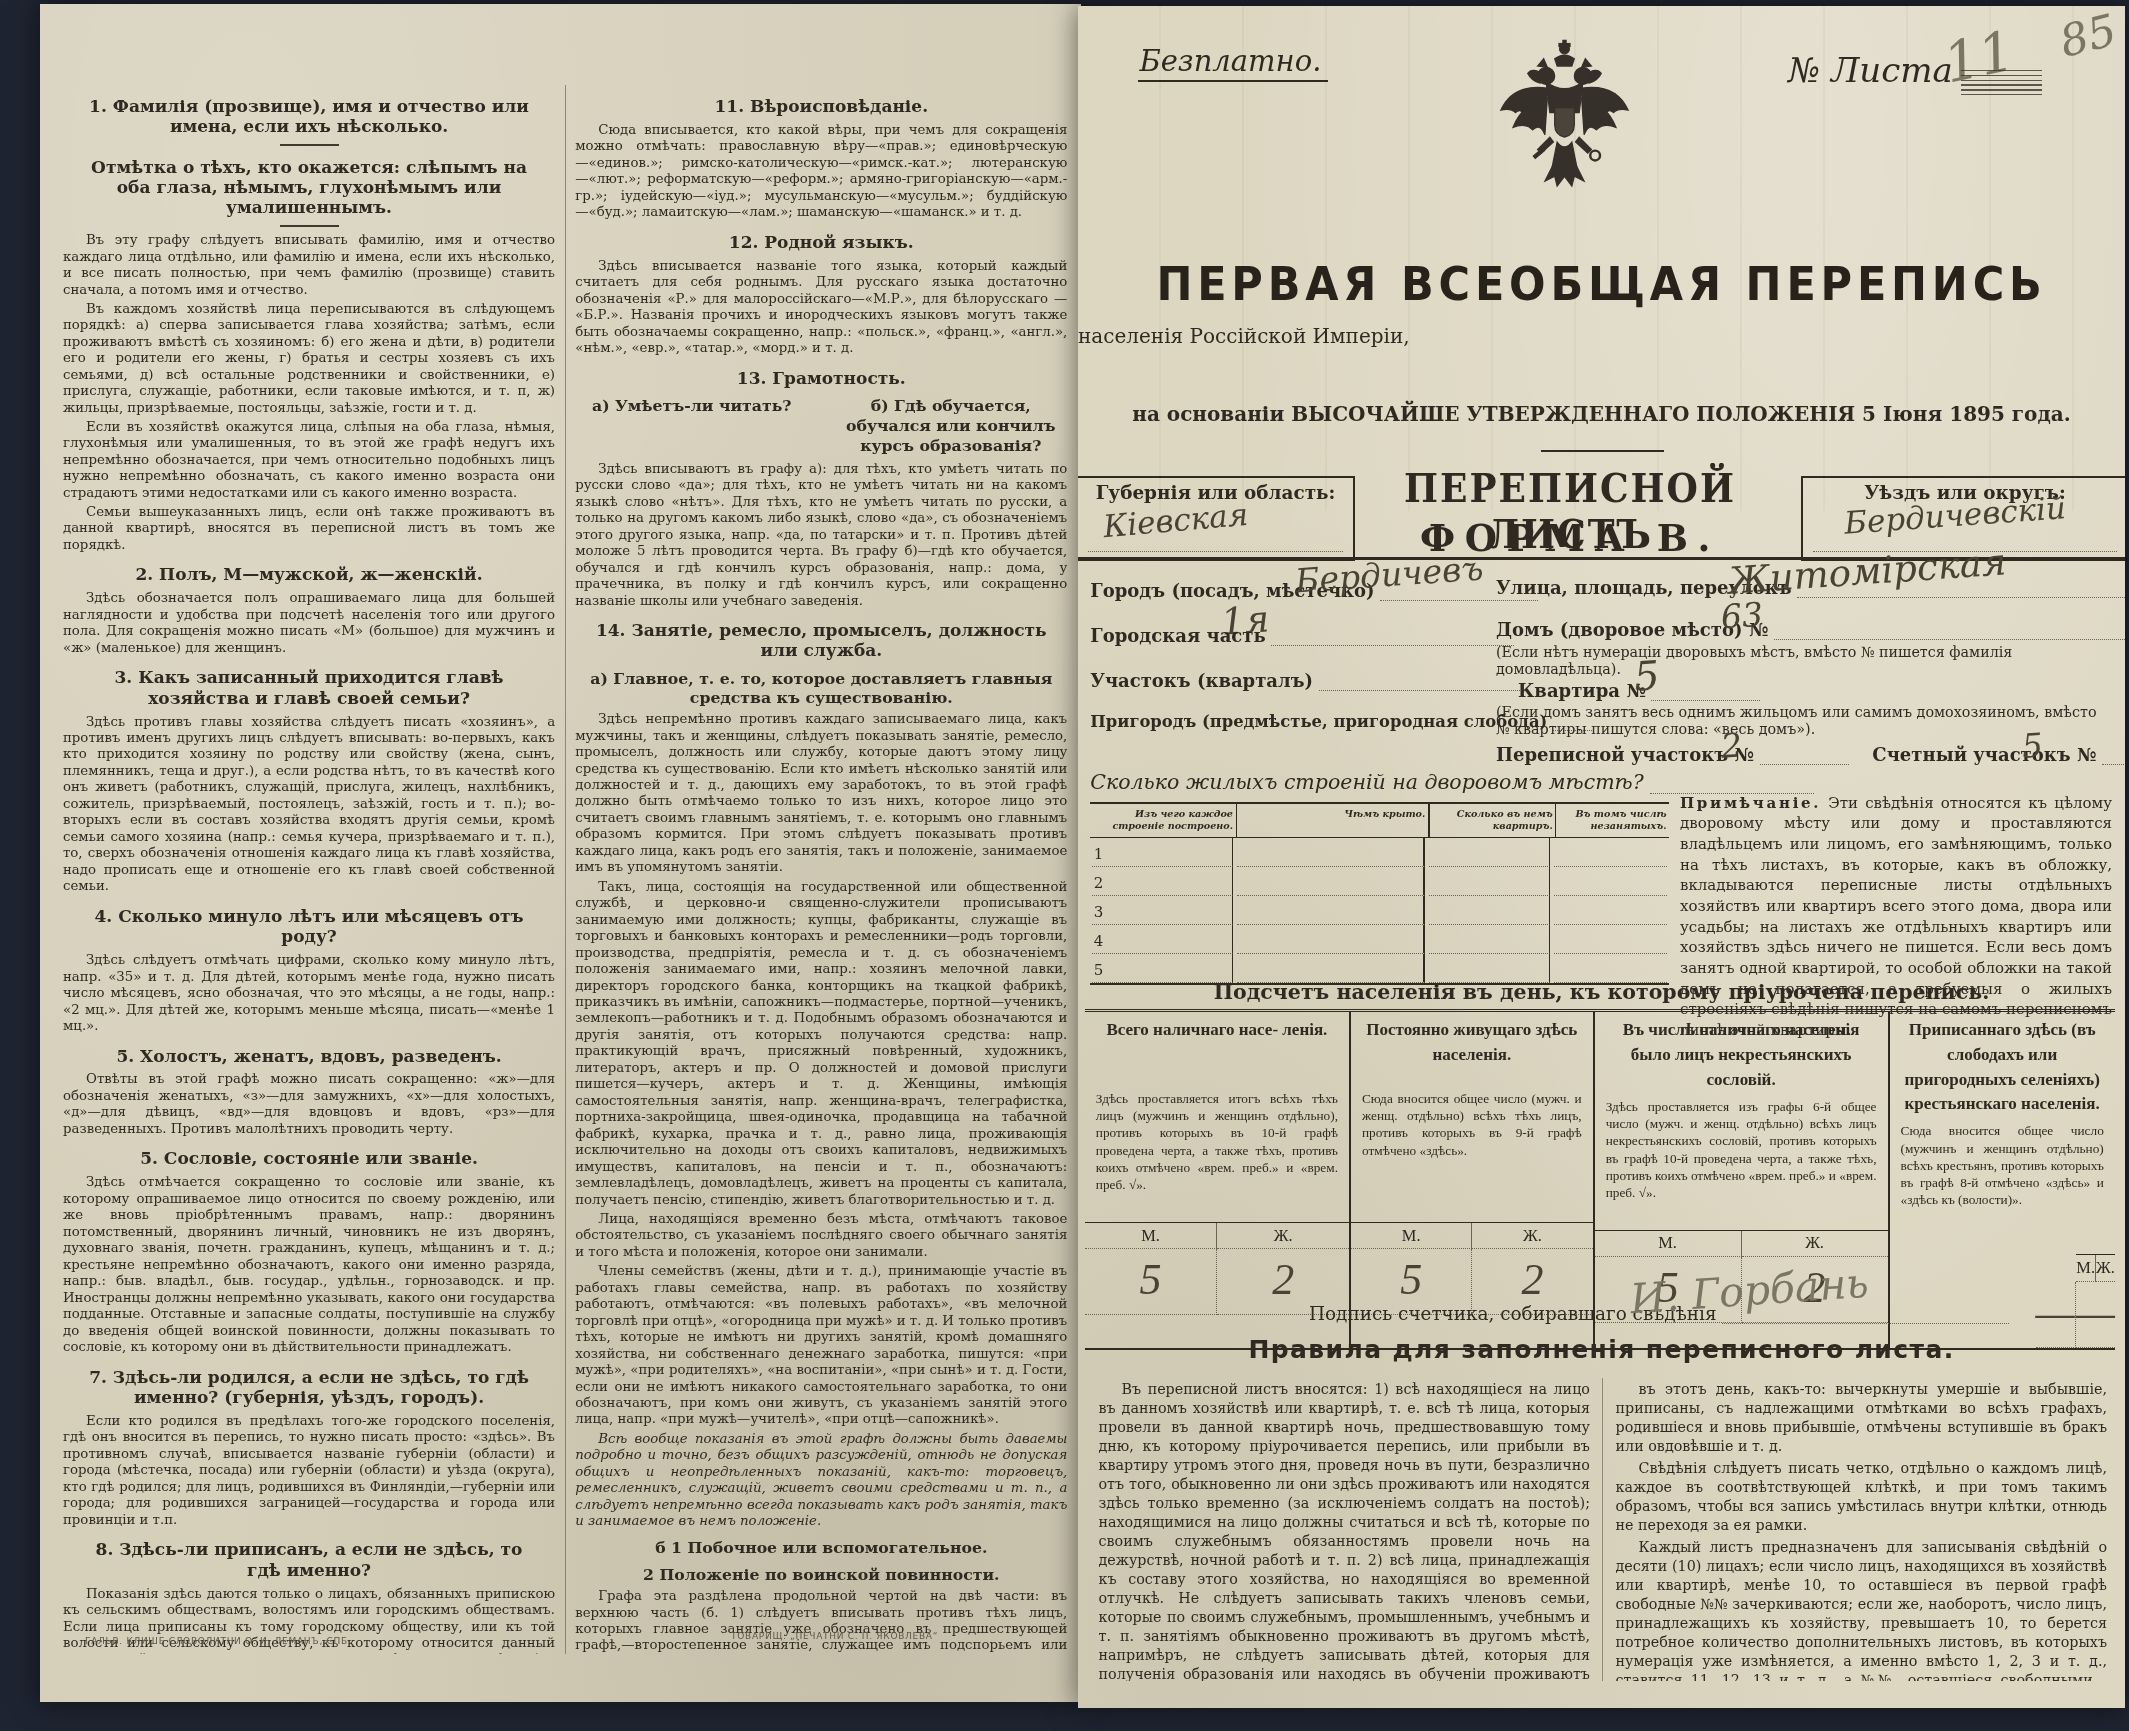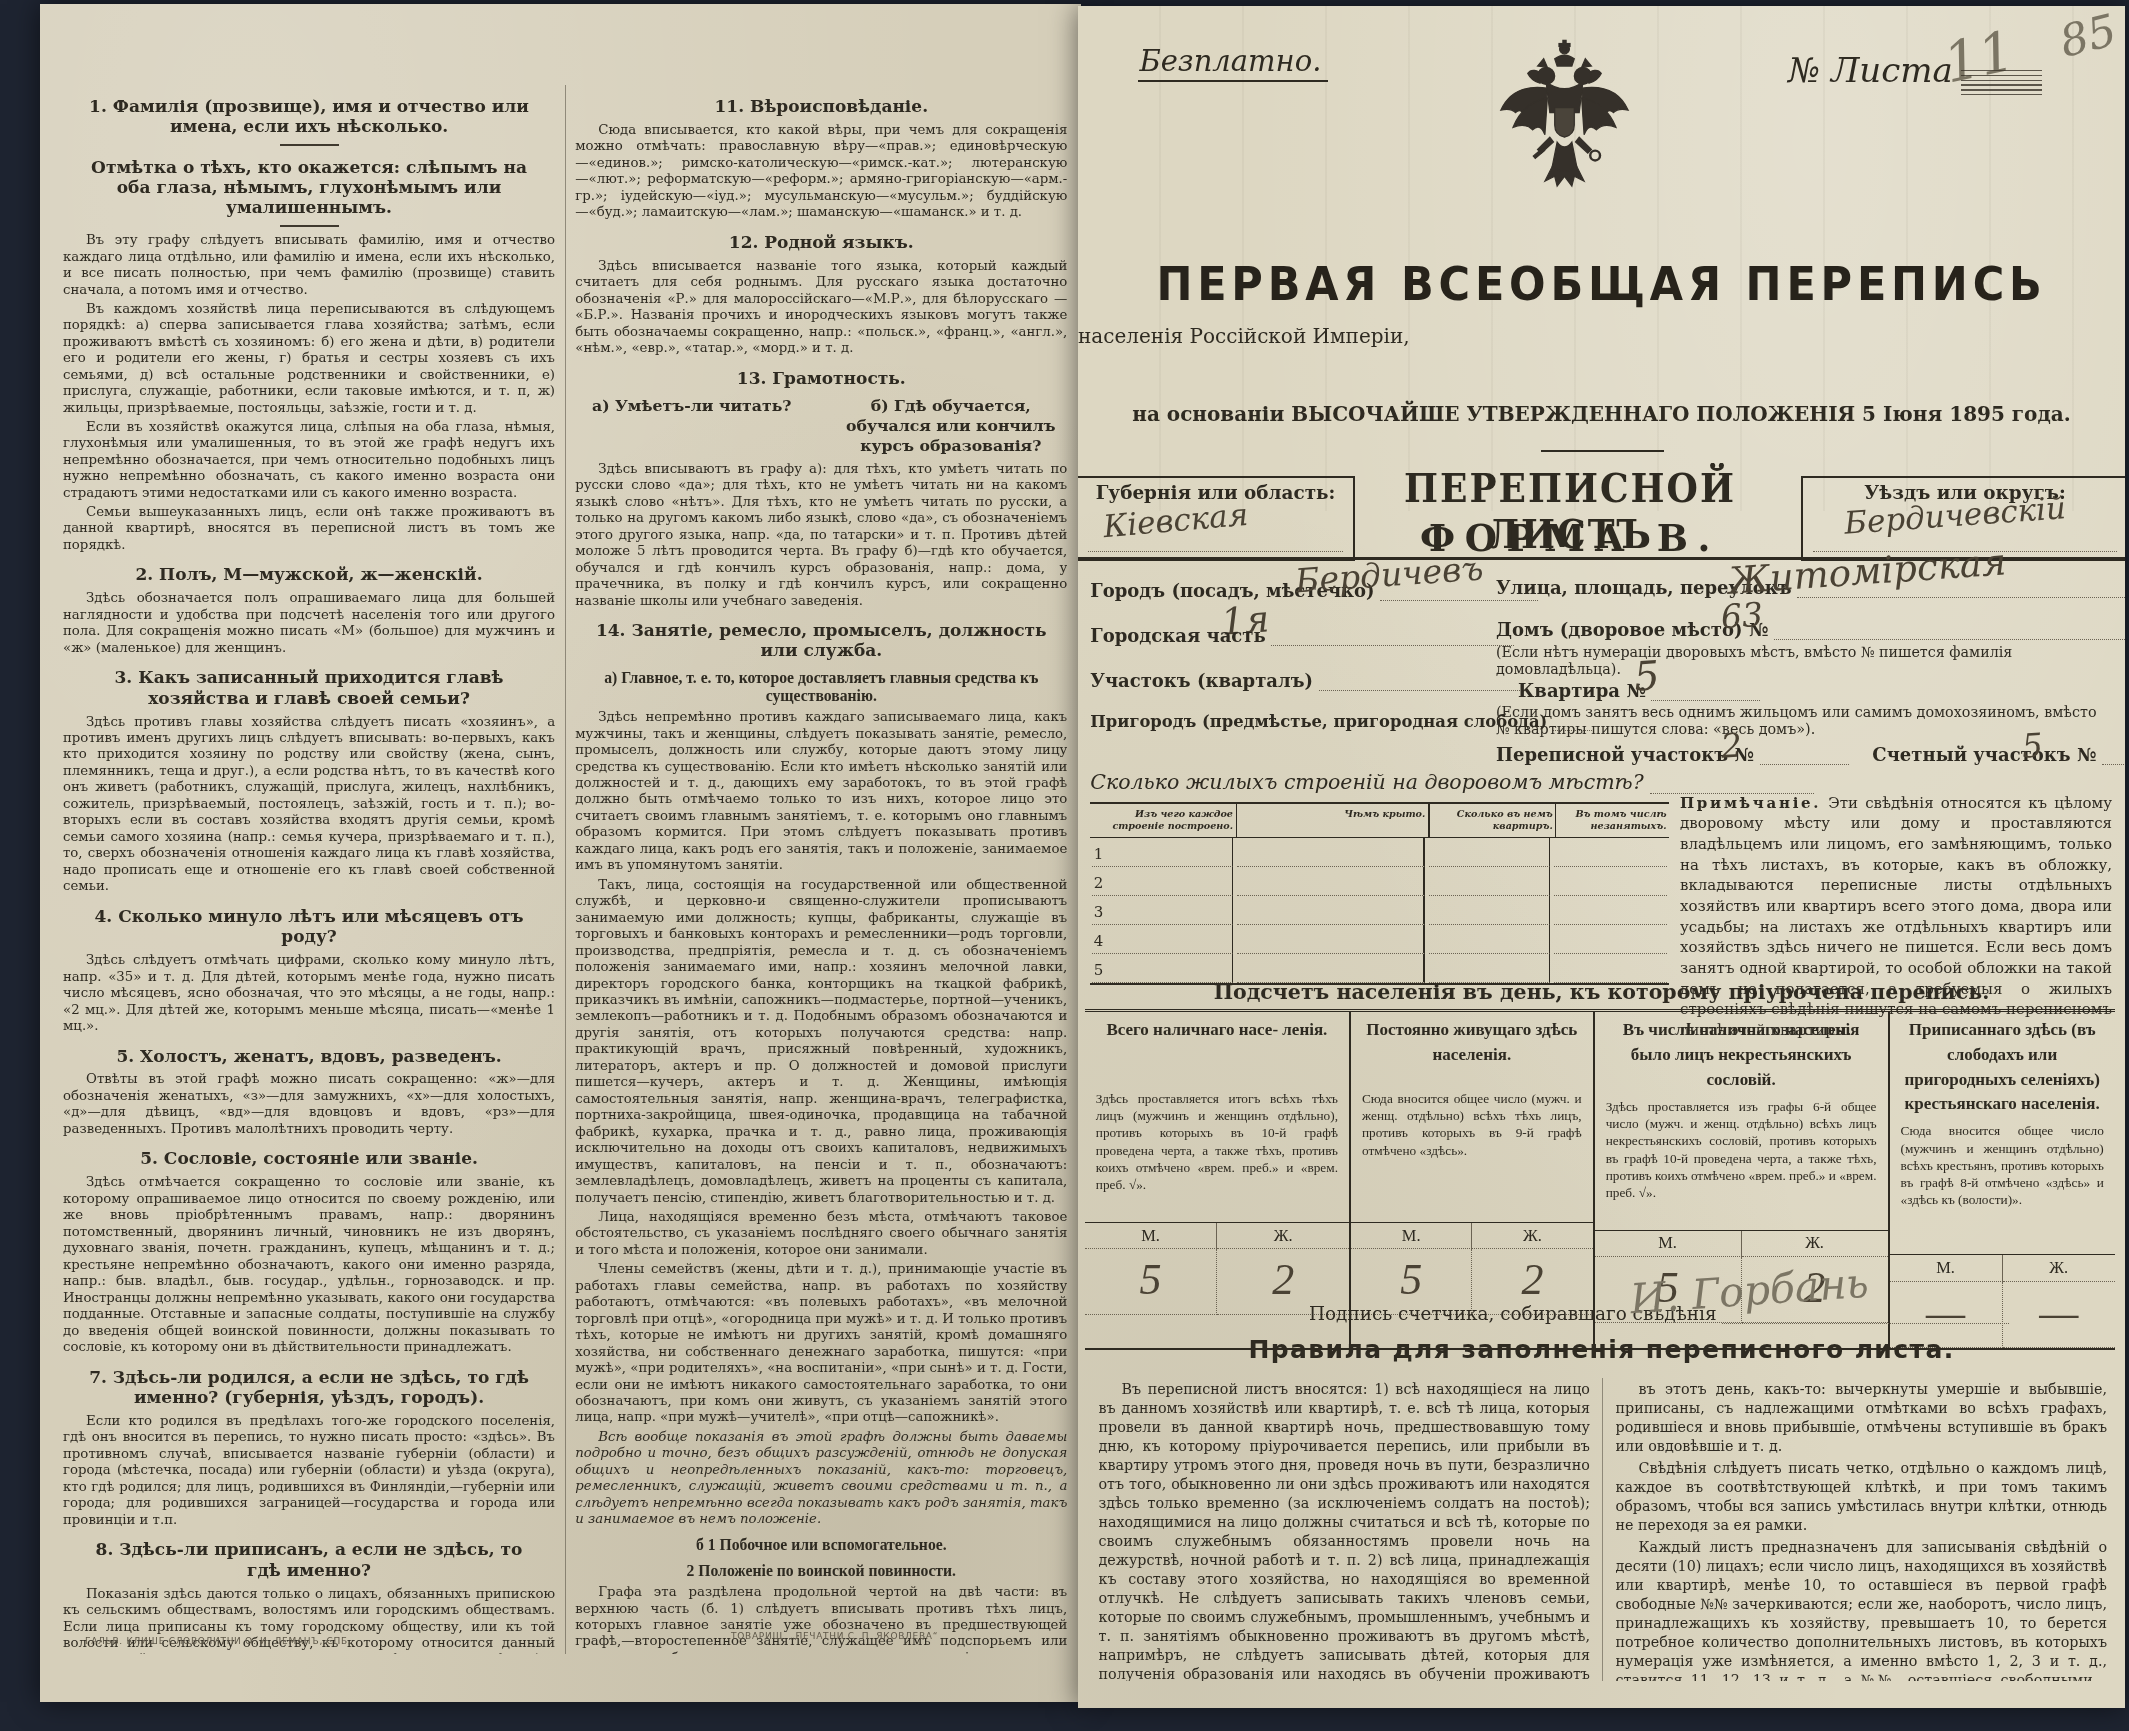--- a/index.html
+++ b/index.html
@@ -29,21 +29,21 @@
     overflow:hidden;
   }
   .bleed{position:absolute;left:0;right:0;top:0;height:505px;pointer-events:none;
     background:repeating-linear-gradient(90deg, transparent 0 81px, rgba(95,88,70,.10) 81px 83px);
     opacity:.55;}
   
   #left-cols{position:absolute;left:23px;right:13.7px;top:81px;bottom:48px;display:flex;overflow:hidden;}
   .icol{flex:1 1 0;overflow:hidden;}
   .icol-div{width:0;border-left:1.4px solid #46403380;margin:0 9.6px;}
   .sec-h{font-weight:bold;text-align:center;font-size:17px;line-height:1.2;margin:11px 20.5px 5.5px;}
-  .sec-h2{font-weight:bold;text-align:center;font-size:15.7px;margin:8.2px 0 4.1px;font-family:Liberation Serif, serif;}
+  .sec-h2{font-weight:bold;text-align:center;font-size:15.7px;margin:8.2px 0 4.1px;}
   .para{font-size:13.3px;line-height:1.24;text-align:justify;text-indent:23px;margin:2.7px 0;}
   .para.italic{font-style:italic;}
   .rule{width:59px;border-top:2px solid #3f392e;margin:6.8px auto 5.5px;}
   .c2{display:flex;gap:26px;font-weight:bold;text-align:center;font-size:15.7px;line-height:1.25;margin:8.2px 0 5.5px;}
   .c2 div{flex:1;}
   .ifoot{position:absolute;font-size:9px;letter-spacing:0.7px;color:#5e5748;font-family:"DejaVu Sans","Liberation Sans",sans-serif;}
   
   #bezplatno{position:absolute;left:60px;top:38px;font-size:29px;font-style:italic;
     border-bottom:2.7px double #2e2a21;padding:0 6.8px 2.7px 1.4px;}
   #sheet-no{position:absolute;left:710px;top:44px;font-size:34px;font-style:italic;}
@@ -91,21 +91,21 @@
   .bc4{flex:1;}
   .bt-row .bc1 span{position:absolute;left:1.4px;bottom:2.7px;font-size:15px;}
   
   #note-block{position:absolute;left:602px;top:787px;width:432px;font-size:15px;line-height:1.38;text-align:justify;}
   #note-block .nlabel{font-weight:bold;letter-spacing:2.7px;}
   
   #count-title{position:absolute;left:0;right:0;top:974px;text-align:center;font-size:20.5px;font-weight:bold;}
   #count-table{position:absolute;left:6.8px;top:1003px;width:1030px;display:flex;
     border-top:3.4px double #2e2a21;border-bottom:2.7px solid #2e2a21;}
   .ct-g{border-right:2px solid #2e2a21;display:flex;flex-direction:column;font-family:Liberation Serif, serif;}
-  .ct-g:last-child{border-right:none;}
+  .ct-g:last-child{border-right:none;align-items:flex-end;}
   .ct-h{min-height:66px;font-size:17px;font-weight:bold;text-align:center;padding:6.8px 11px 1.4px;line-height:1.45;}
   .ct-d{height:128px;font-size:13.3px;line-height:1.3;text-align:justify;padding:4.1px 11px;}
   .ct-mj{display:flex;border-top:1.4px solid #2e2a21;}
   .ct-mj div{flex:1;text-align:center;font-size:16.4px;padding:2.7px 0;border-bottom:0.7px dotted #6b6353;}
   .ct-mj div:first-child{border-right:1.4px solid #6b6353;}
   .ct-v{display:flex;height:66px;}
   .ct-v div{flex:1;text-align:center;border-bottom:0.7px dotted #6b6353;}
   .ct-v div:first-child{border-right:1.4px dotted #6b6353;}
   .ct-v .hand{font-size:44px;line-height:61px;}
   

